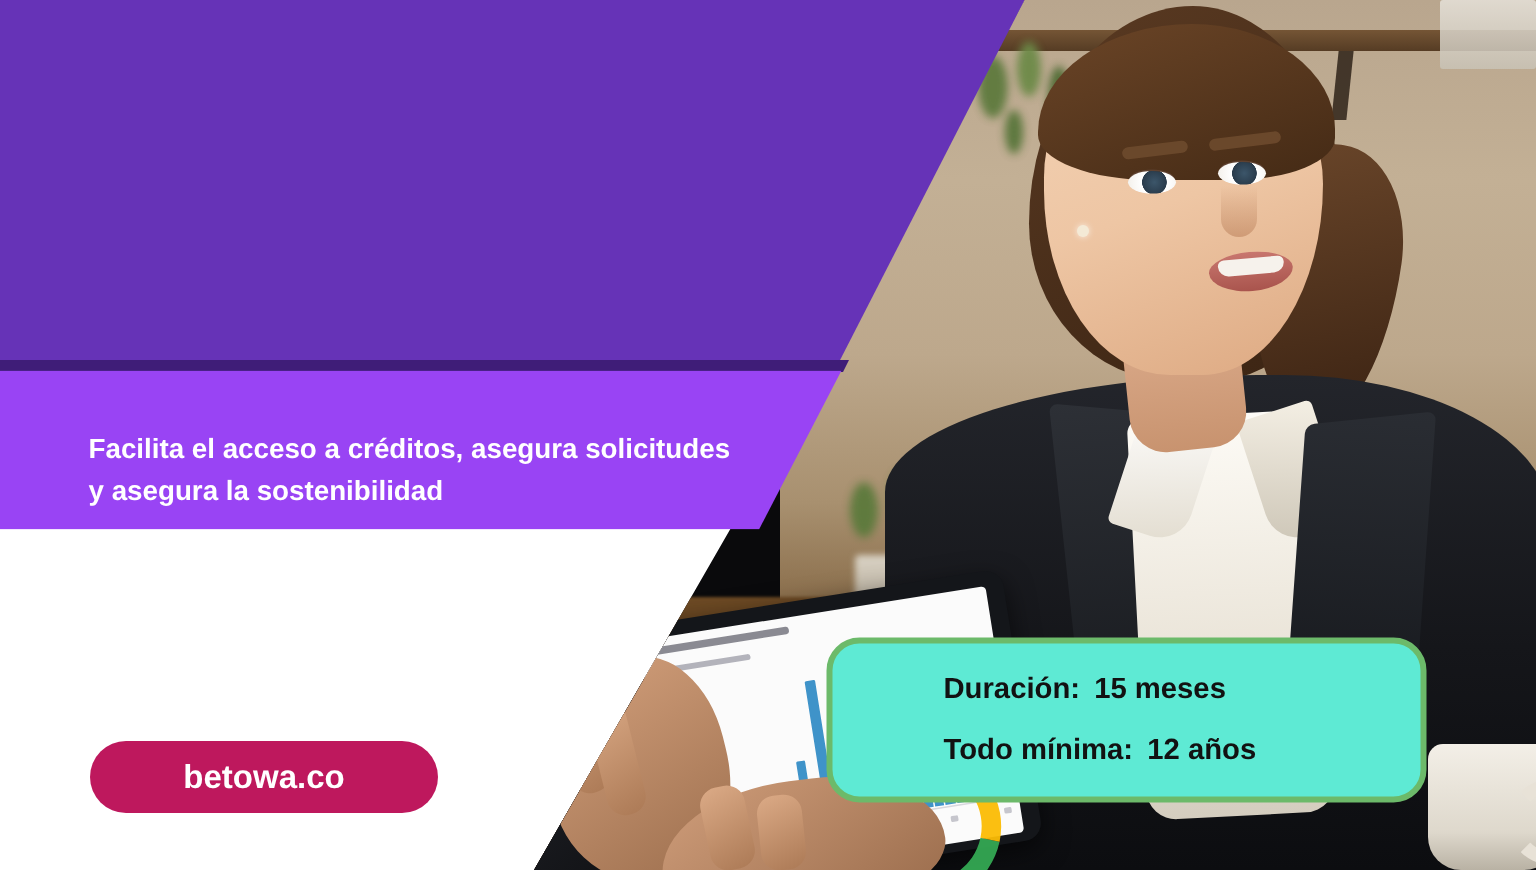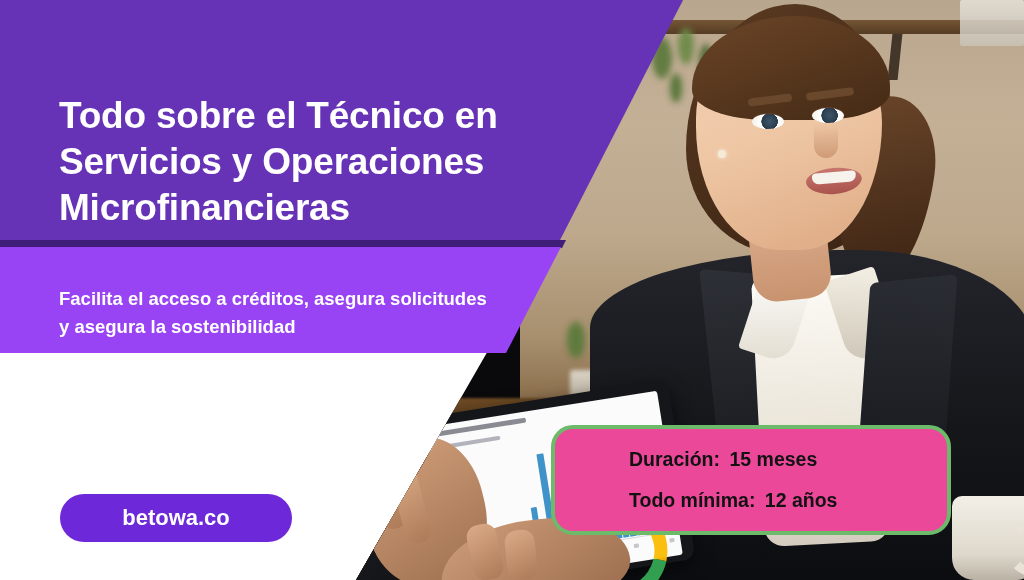--- a/index.html
+++ b/index.html
@@ -241,31 +241,31 @@
     position:absolute;left:59px;top:68px;width:500px;
     color:#ffffff;font-size:37px;line-height:46px;font-weight:bold;
     letter-spacing:-0.2px;
   }
   .subheadline{
     position:absolute;left:59px;top:266px;width:440px;
     color:#ffffff;font-size:18.5px;line-height:28px;font-weight:bold;
   }
   .cta{
     position:absolute;left:60px;top:494px;width:232px;height:48px;
-    background:#6d28d9;border-radius:24px;border:none;
+    background:#be185d;border-radius:24px;border:none;
     color:#ffffff;font-size:22px;font-weight:bold;
     display:flex;align-items:center;justify-content:center;
     font-family:"Liberation Sans","DejaVu Sans",sans-serif;
     cursor:pointer;
   }
 
   
   .info-card{
     position:absolute;left:551px;top:425px;width:400px;height:110px;
-    background:#ec4899;border:4px solid #6cba6a;border-radius:22px;
+    background:#5eead4;border:4px solid #6cba6a;border-radius:22px;
     box-sizing:border-box;
     display:flex;flex-direction:column;justify-content:center;
     padding:0 0 0 74px;gap:18px;
   }
   .info-row{
     color:#121212;font-size:19.5px;font-weight:bold;white-space:nowrap;
   }
   .info-row .val{margin-left:4px;}
 </style>
 </head>
@@ -369,21 +369,20 @@
     <div class="finger" style="left:506px;top:530px;width:30px;height:50px;transform:rotate(-6deg);"></div>
 
     <div class="cup"></div>
     <div class="cup-handle"></div>
   </div>
 
   <div class="purple-top"></div>
   <div class="purple-divider"></div>
   <div class="purple-bottom"></div>
 
-  <h1 class="headline">Todo sobre el Técnico en Servicios y Operaciones Microfinancieras</h1>
   <p class="subheadline">Facilita el acceso a créditos, asegura solicitudes y asegura la sostenibilidad</p>
 
   <button class="cta">betowa.co</button>
 
   <div class="info-card">
     <div class="info-row">
       <span>Duración:</span>
       <span class="val">15 meses</span>
     </div>
     <div class="info-row">

